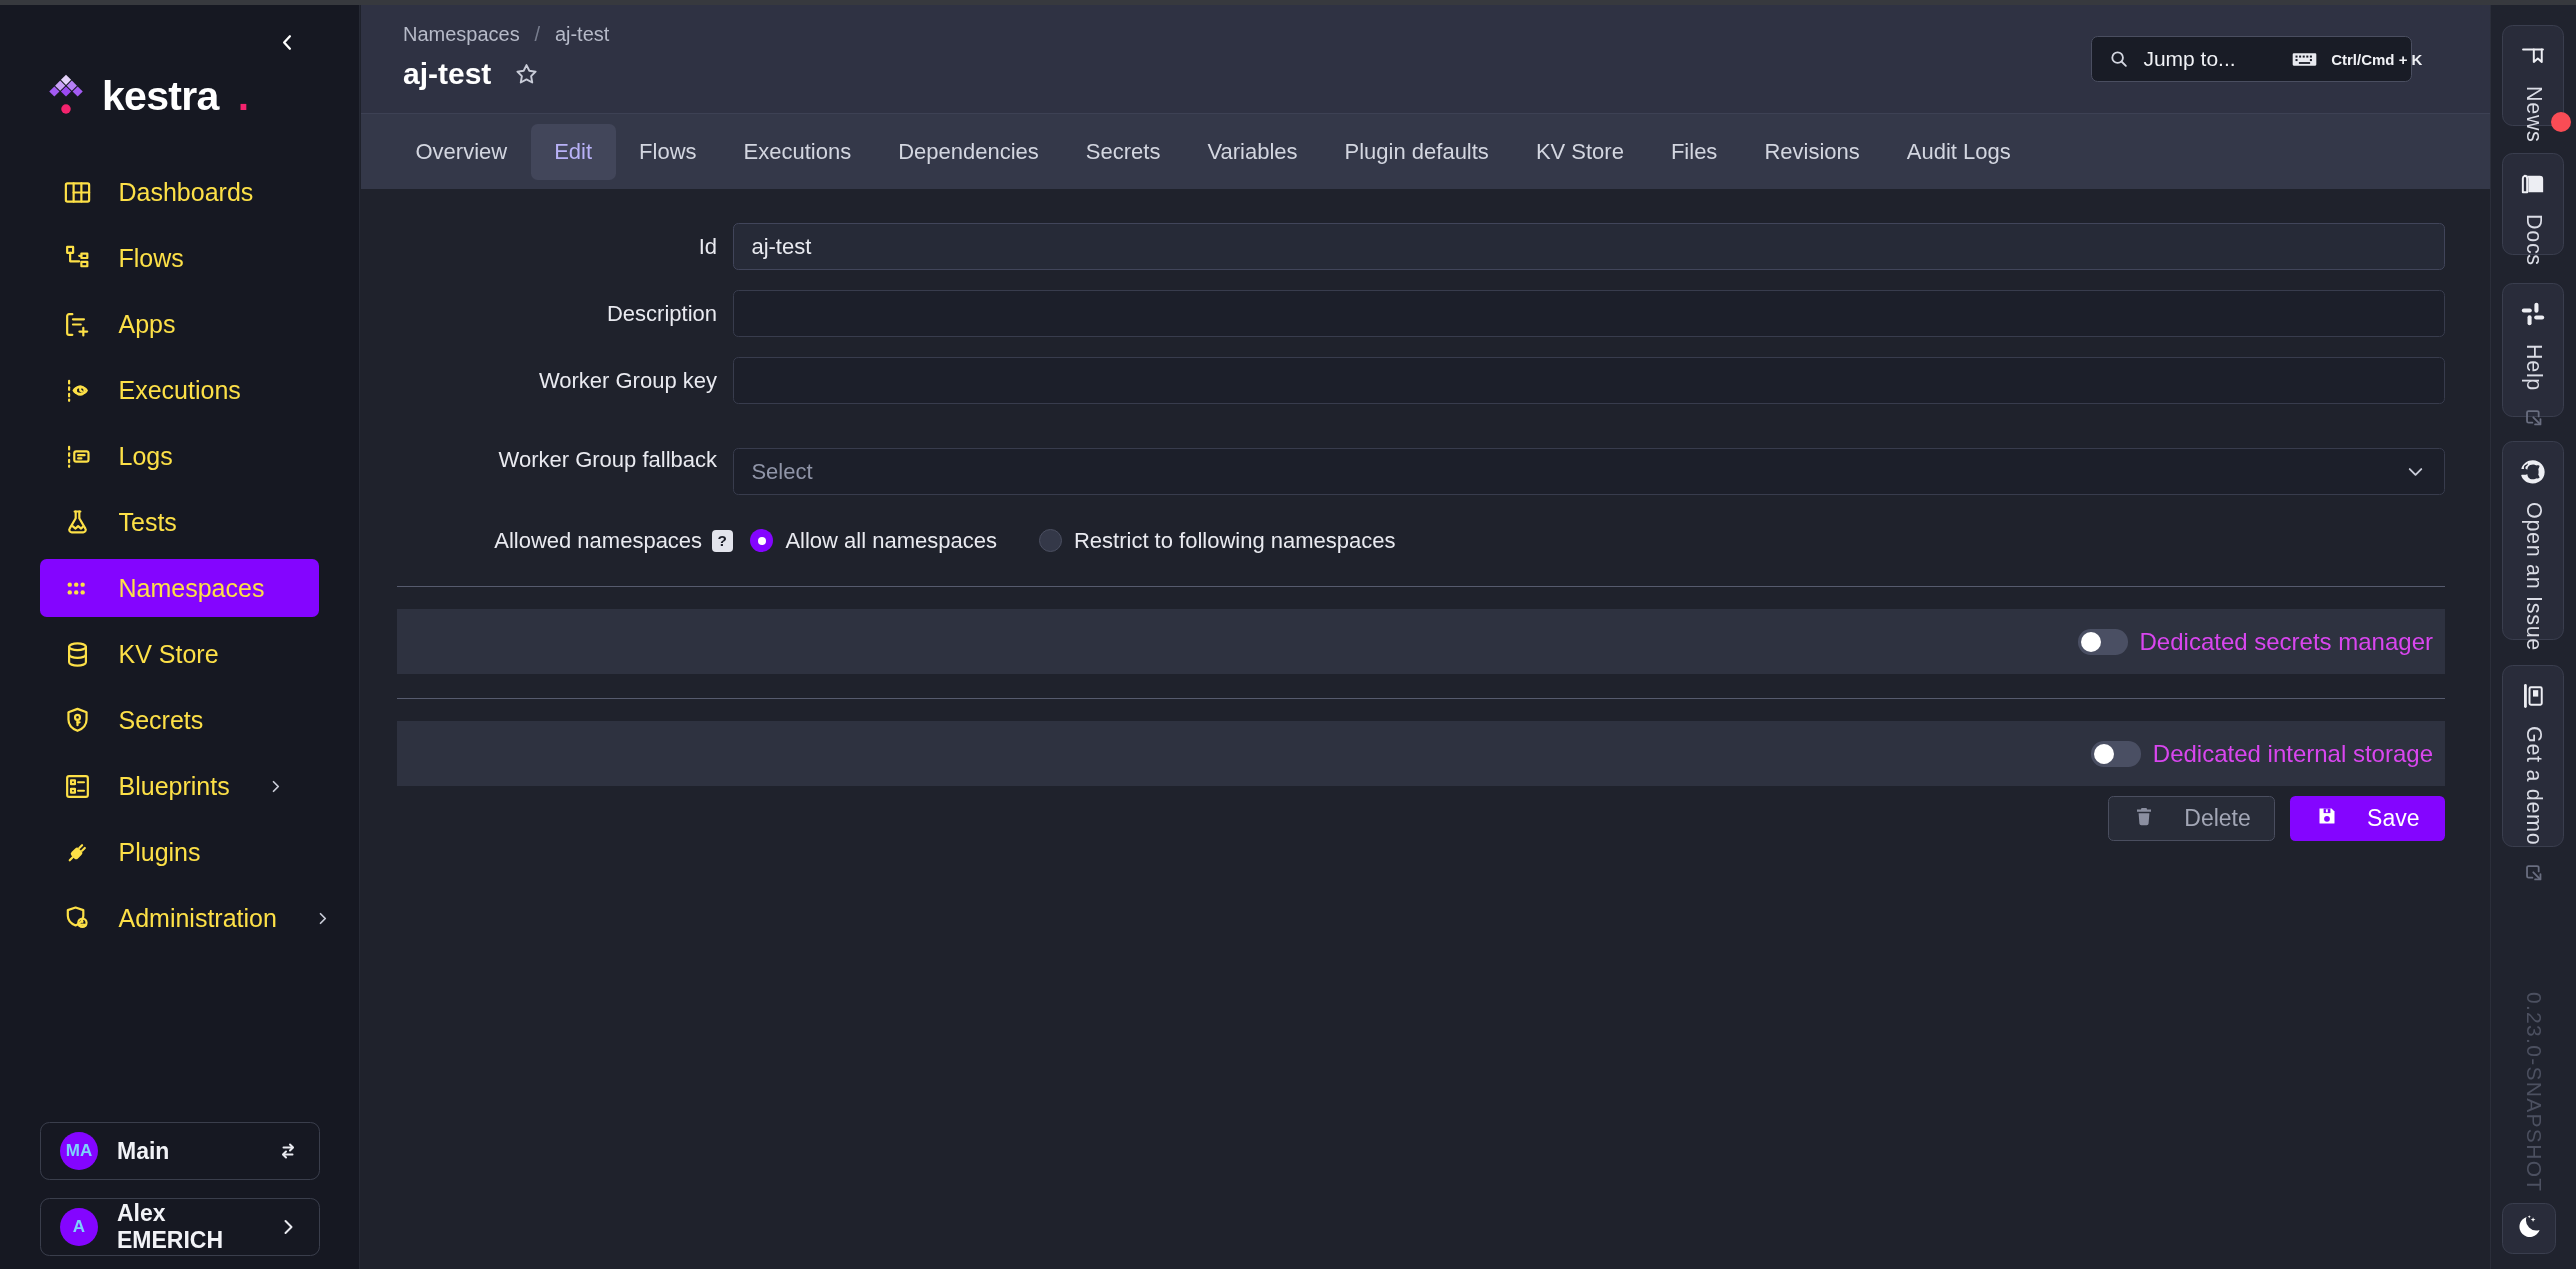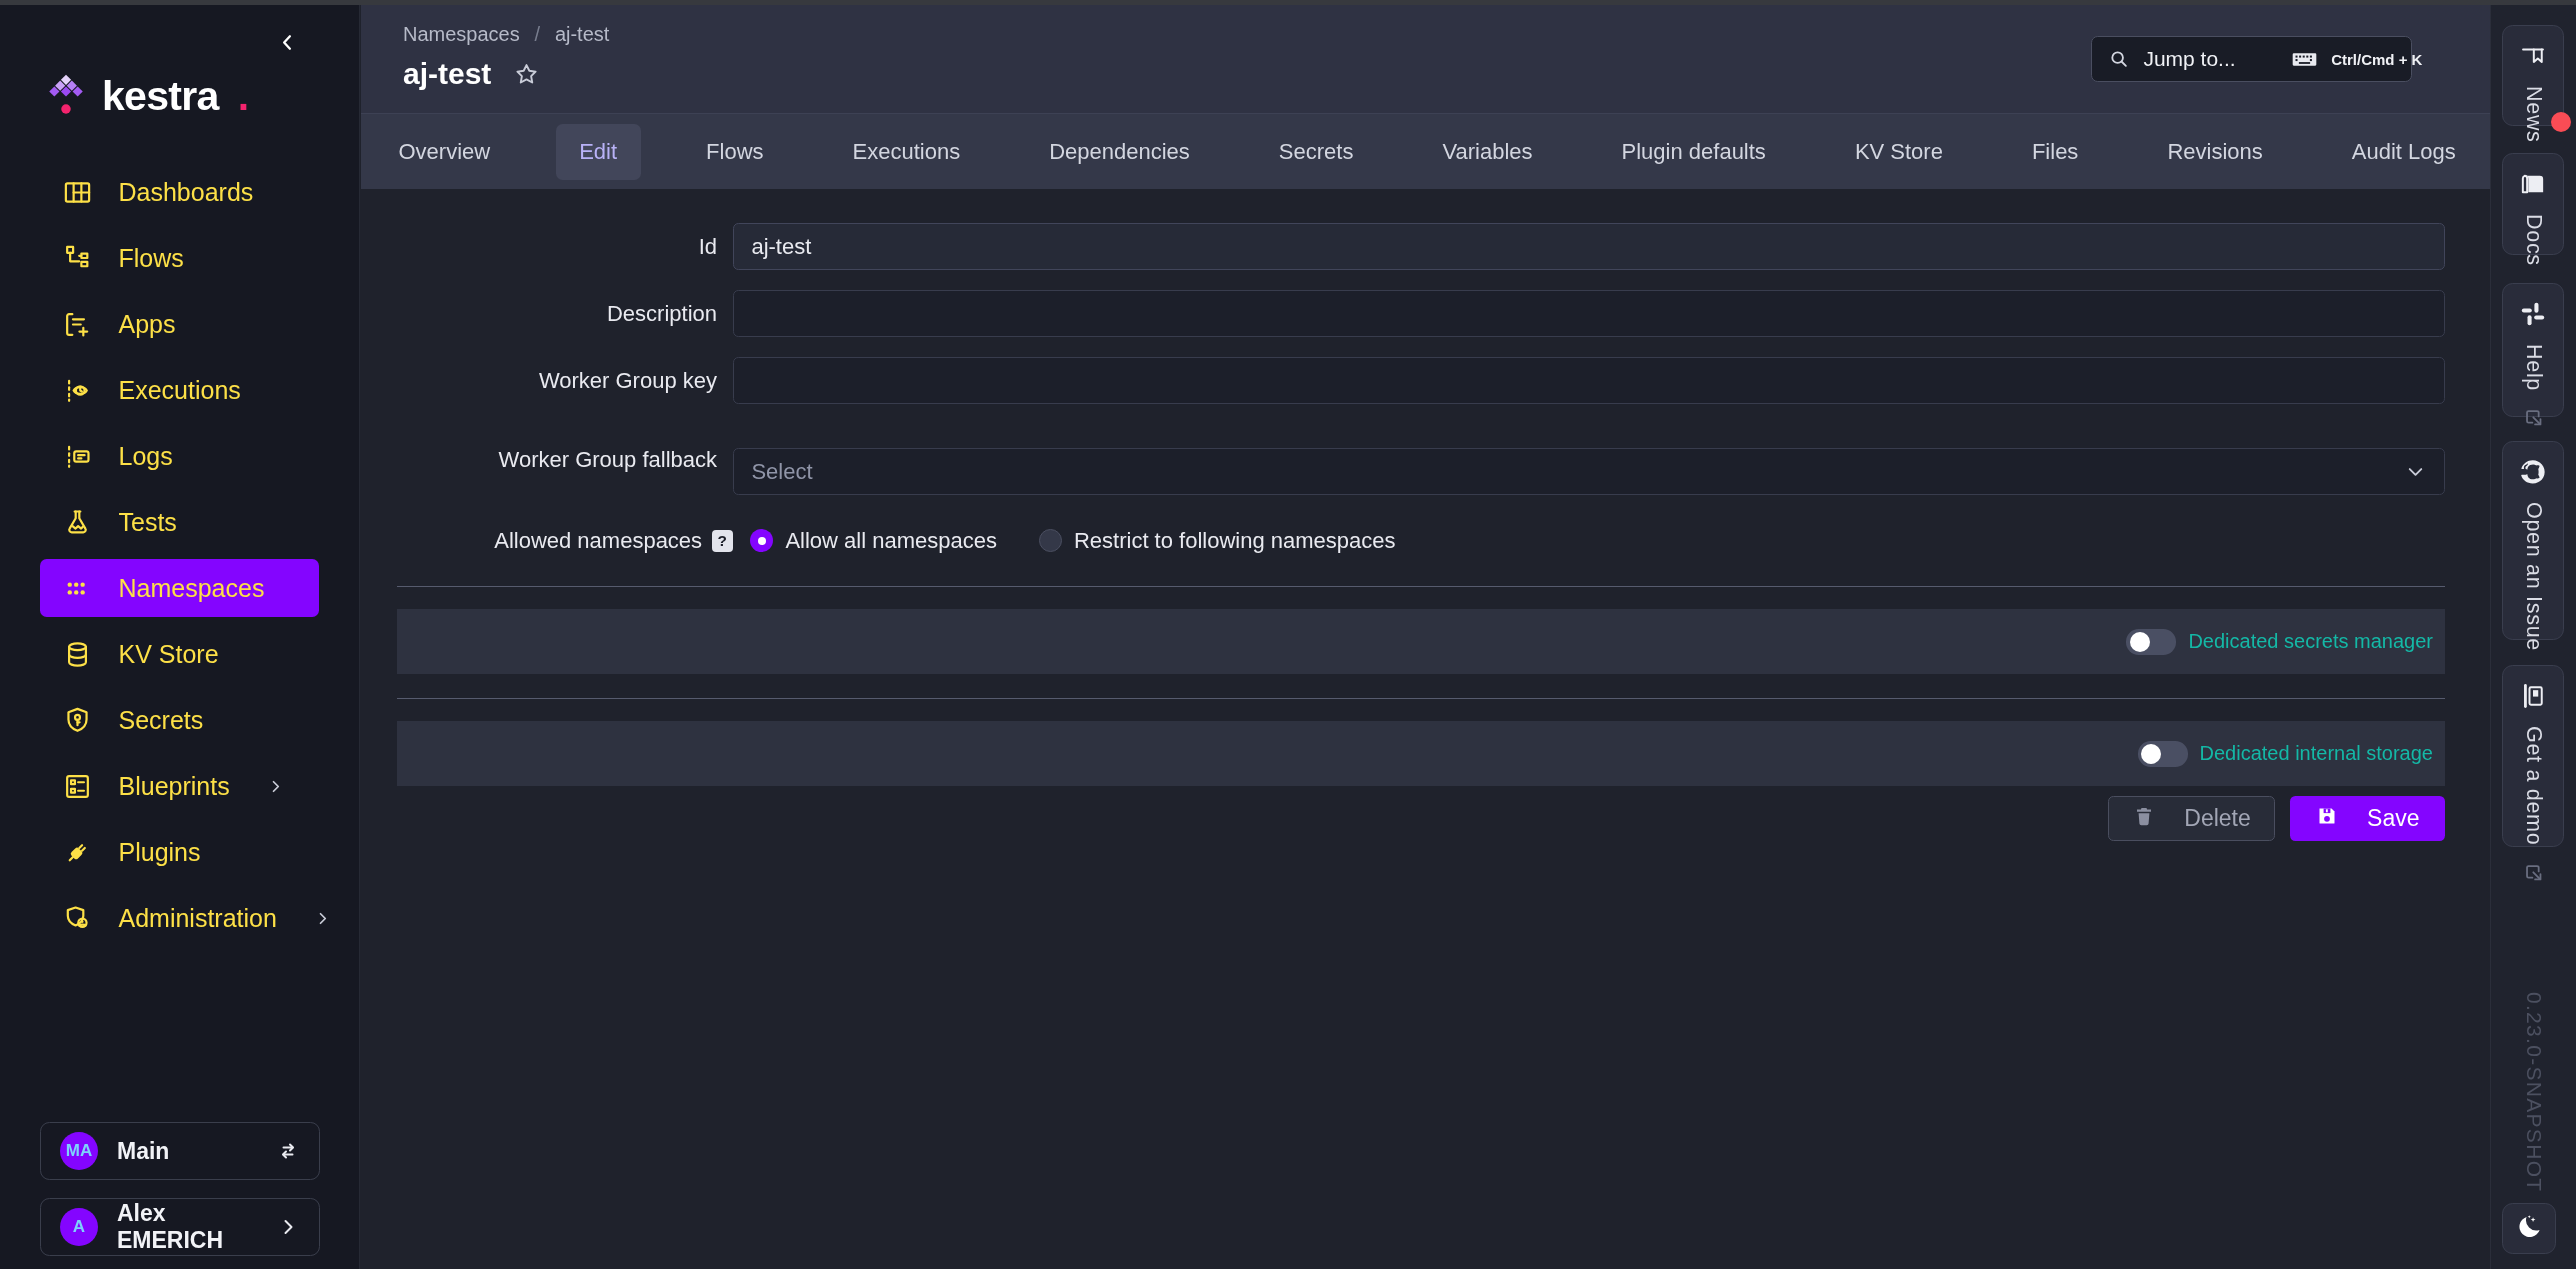--- a/index.html
+++ b/index.html
@@ -44,21 +44,21 @@
   .fav-star { color:#C9CCD8; cursor:pointer; }
   .fav-star svg { width:27px; height:27px; }
   .search-box { position:absolute; top:31px; right:78px; width:321px; height:46px; background:#191C26; border:1.3px solid #4A4E60; border-radius:6.7px; display:flex; align-items:center; padding:0 16px; gap:13.4px; cursor:text; }
   .search-box .sicon { color:#D3D6E0; flex:none; }
   .search-box .sicon svg { width:22px; height:22px; stroke-width:2; }
   .search-input { background:transparent; border:none; outline:none; color:#F0F1F5; font-size:21px; font-family:"Liberation Sans",sans-serif; width:134px; flex:1; }
   .search-input::placeholder { color:#F0F1F5; opacity:1; }
   .kbd-icon { color:#E9EAF0; flex:none; display:flex; }
   .shortcut { font-size:15px; color:#F0F1F5; white-space:nowrap; font-weight:600; }
 
-  .tabs { position:absolute; top:108px; left:0; right:0; height:76px; background:#343849; border-top:0.7px solid #3D4154; display:flex; align-items:center; padding-left:14px;gap:42px; }
+  .tabs { position:absolute; top:108px; left:0; right:0; height:76px; background:#343849; border-top:0.7px solid #3D4154; display:flex; align-items:center; padding-left:31px; }
   .tab { height:56px; padding:0 23.5px; display:flex; align-items:center; font-size:22px; color:#D3D6E0; border-radius:6.7px; cursor:pointer; white-space:nowrap; }
   .tab.active { background:#42465A; color:#B9B2F7; }
 
   .content { position:absolute; top:186px; left:0; right:0; bottom:0; background:#1F222C; padding-top:32px; }
   .frow { display:flex; align-items:center; margin:0 45px 20px 36px; }
   .flabel { width:336px; flex:none; text-align:right; padding-right:16px; font-size:22px; color:#E9EAF0; }
   .fcontrol { flex:1; height:47px; border:0.7px solid #383C4D; border-radius:5.4px; background:#1C1F2A; display:flex; align-items:center; padding:0 17.4px; font-size:22px; color:#E9EAF0; }
   .fcontrol.idfield { background:#262A37; border-color:#41455A; }
   .text-input { width:100%; background:transparent; border:none; outline:none; color:#E9EAF0; font-size:22px; font-family:"Liberation Sans",sans-serif; }
   .select-control { justify-content:space-between; cursor:pointer;margin-top:24px; }
@@ -74,21 +74,21 @@
   .radio { width:23px; height:23px; border-radius:50%; position:relative; flex:none; }
   .radio.on { background:#8405FF; }
   .radio.on::after { content:''; position:absolute; left:7.4px; top:7.4px; width:8px; height:8px; border-radius:50%; background:#fff; }
   .radio.off { background:#343848; border:1.3px solid #4A4E60; }
   .radio-opt span.rlabel { font-size:22px; color:#E9EAF0; }
 
   .divider { margin:24px 45px 0 36px; border-top:1.3px solid #565B6E; }
   .panel { margin:22px 45px 0 36px; height:65px; background:#2E3240; display:flex; align-items:center; justify-content:flex-end; padding-right:12px; }
   .switch { width:50px; height:25.5px; border-radius:12.7px; background:#4A4F63; position:relative; cursor:pointer; flex:none; }
   .switch::after { content:''; position:absolute; left:3.4px; top:2.7px; width:20px; height:20px; border-radius:50%; background:#FFFFFF; }
-  .panel .plabel { font-size:20px; color:#14b8a6; margin-left:12px; }
+  .panel .plabel { font-size:24px; color:#d946ef; margin-left:12px; }
 
   .btn-row { display:flex; justify-content:flex-end; gap:14.8px; margin:10px 45px 0 36px; }
   .btn { height:45px; border-radius:5.4px; display:flex; align-items:center; gap:28px; font-size:23px; cursor:pointer; border:none; font-family:"Liberation Sans",sans-serif; }
   .btn-delete { background:#282C38; border:1.3px solid #4A4E5F; color:#A2A6B5; padding:0 23px; }
   .btn-delete svg { width:24px; height:24px; }
   .btn-save { background:#8405FF; color:#FFFFFF; padding:0 25.5px; }
   .btn-save svg { width:24px; height:24px; }
 
   
   .rail { position:absolute; top:5.4px; right:0; width:86px; bottom:0; background:#20232E; border-left:0.7px solid #2B2E3A; z-index:6; }

